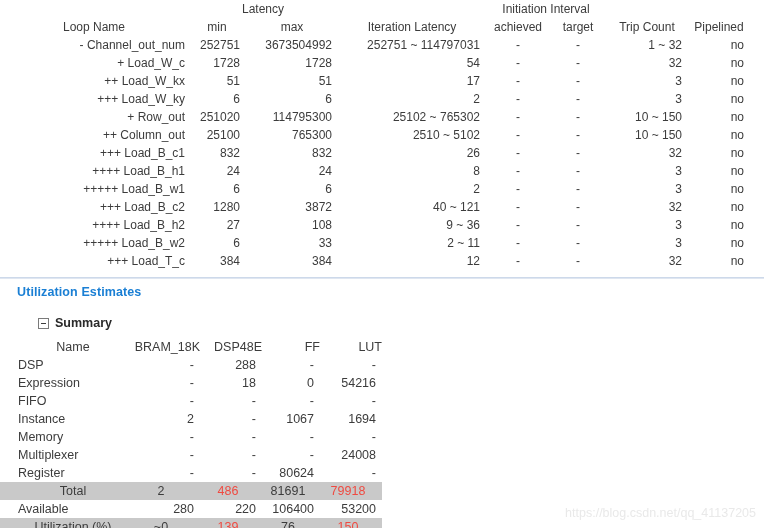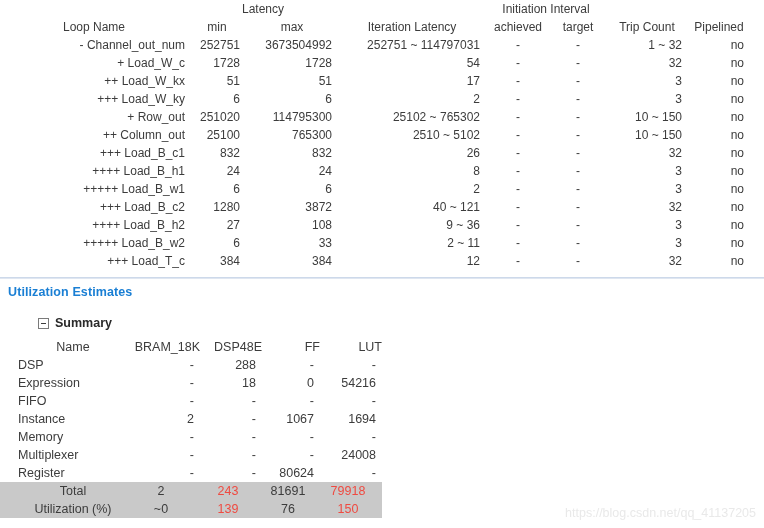--- a/index.html
+++ b/index.html
@@ -65,21 +65,21 @@
     left: 0;
     top: 277px;
     width: 764px;
     height: 2px;
     background: #dfe6f1;
     border-top: 1px solid #cdd9ea;
     box-sizing: border-box;
   }
   .section-title {
     position: absolute;
-    left: 8px;
+    left: 17px;
     top: 285px;
     font-size: 12.5px;
     font-weight: bold;
     color: #1a7fd4;
     letter-spacing: 0.1px;
   }
 
   
   .summary-row {
     position: absolute;
@@ -427,23 +427,31 @@
           <td class="u-name">Register</td>
           <td class="u-val">-</td>
           <td class="u-val">-</td>
           <td class="u-val">80624</td>
           <td class="u-val">-</td>
         </tr>
         <tr class="highlight">
           <td></td>
           <td class="u-name">Total</td>
           <td class="u-val">2</td>
-          <td class="u-val red">243</td>
+          <td class="u-val red">486</td>
           <td class="u-val">81691</td>
           <td class="u-val red">79918</td>
+        </tr>
+        <tr>
+          <td></td>
+          <td class="u-name">Available</td>
+          <td class="u-val">280</td>
+          <td class="u-val">220</td>
+          <td class="u-val">106400</td>
+          <td class="u-val">53200</td>
         </tr>
         <tr class="highlight">
           <td></td>
           <td class="u-name">Utilization (%)</td>
           <td class="u-val">~0</td>
           <td class="u-val red">139</td>
           <td class="u-val">76</td>
           <td class="u-val red">150</td>
         </tr>
       </tbody>

